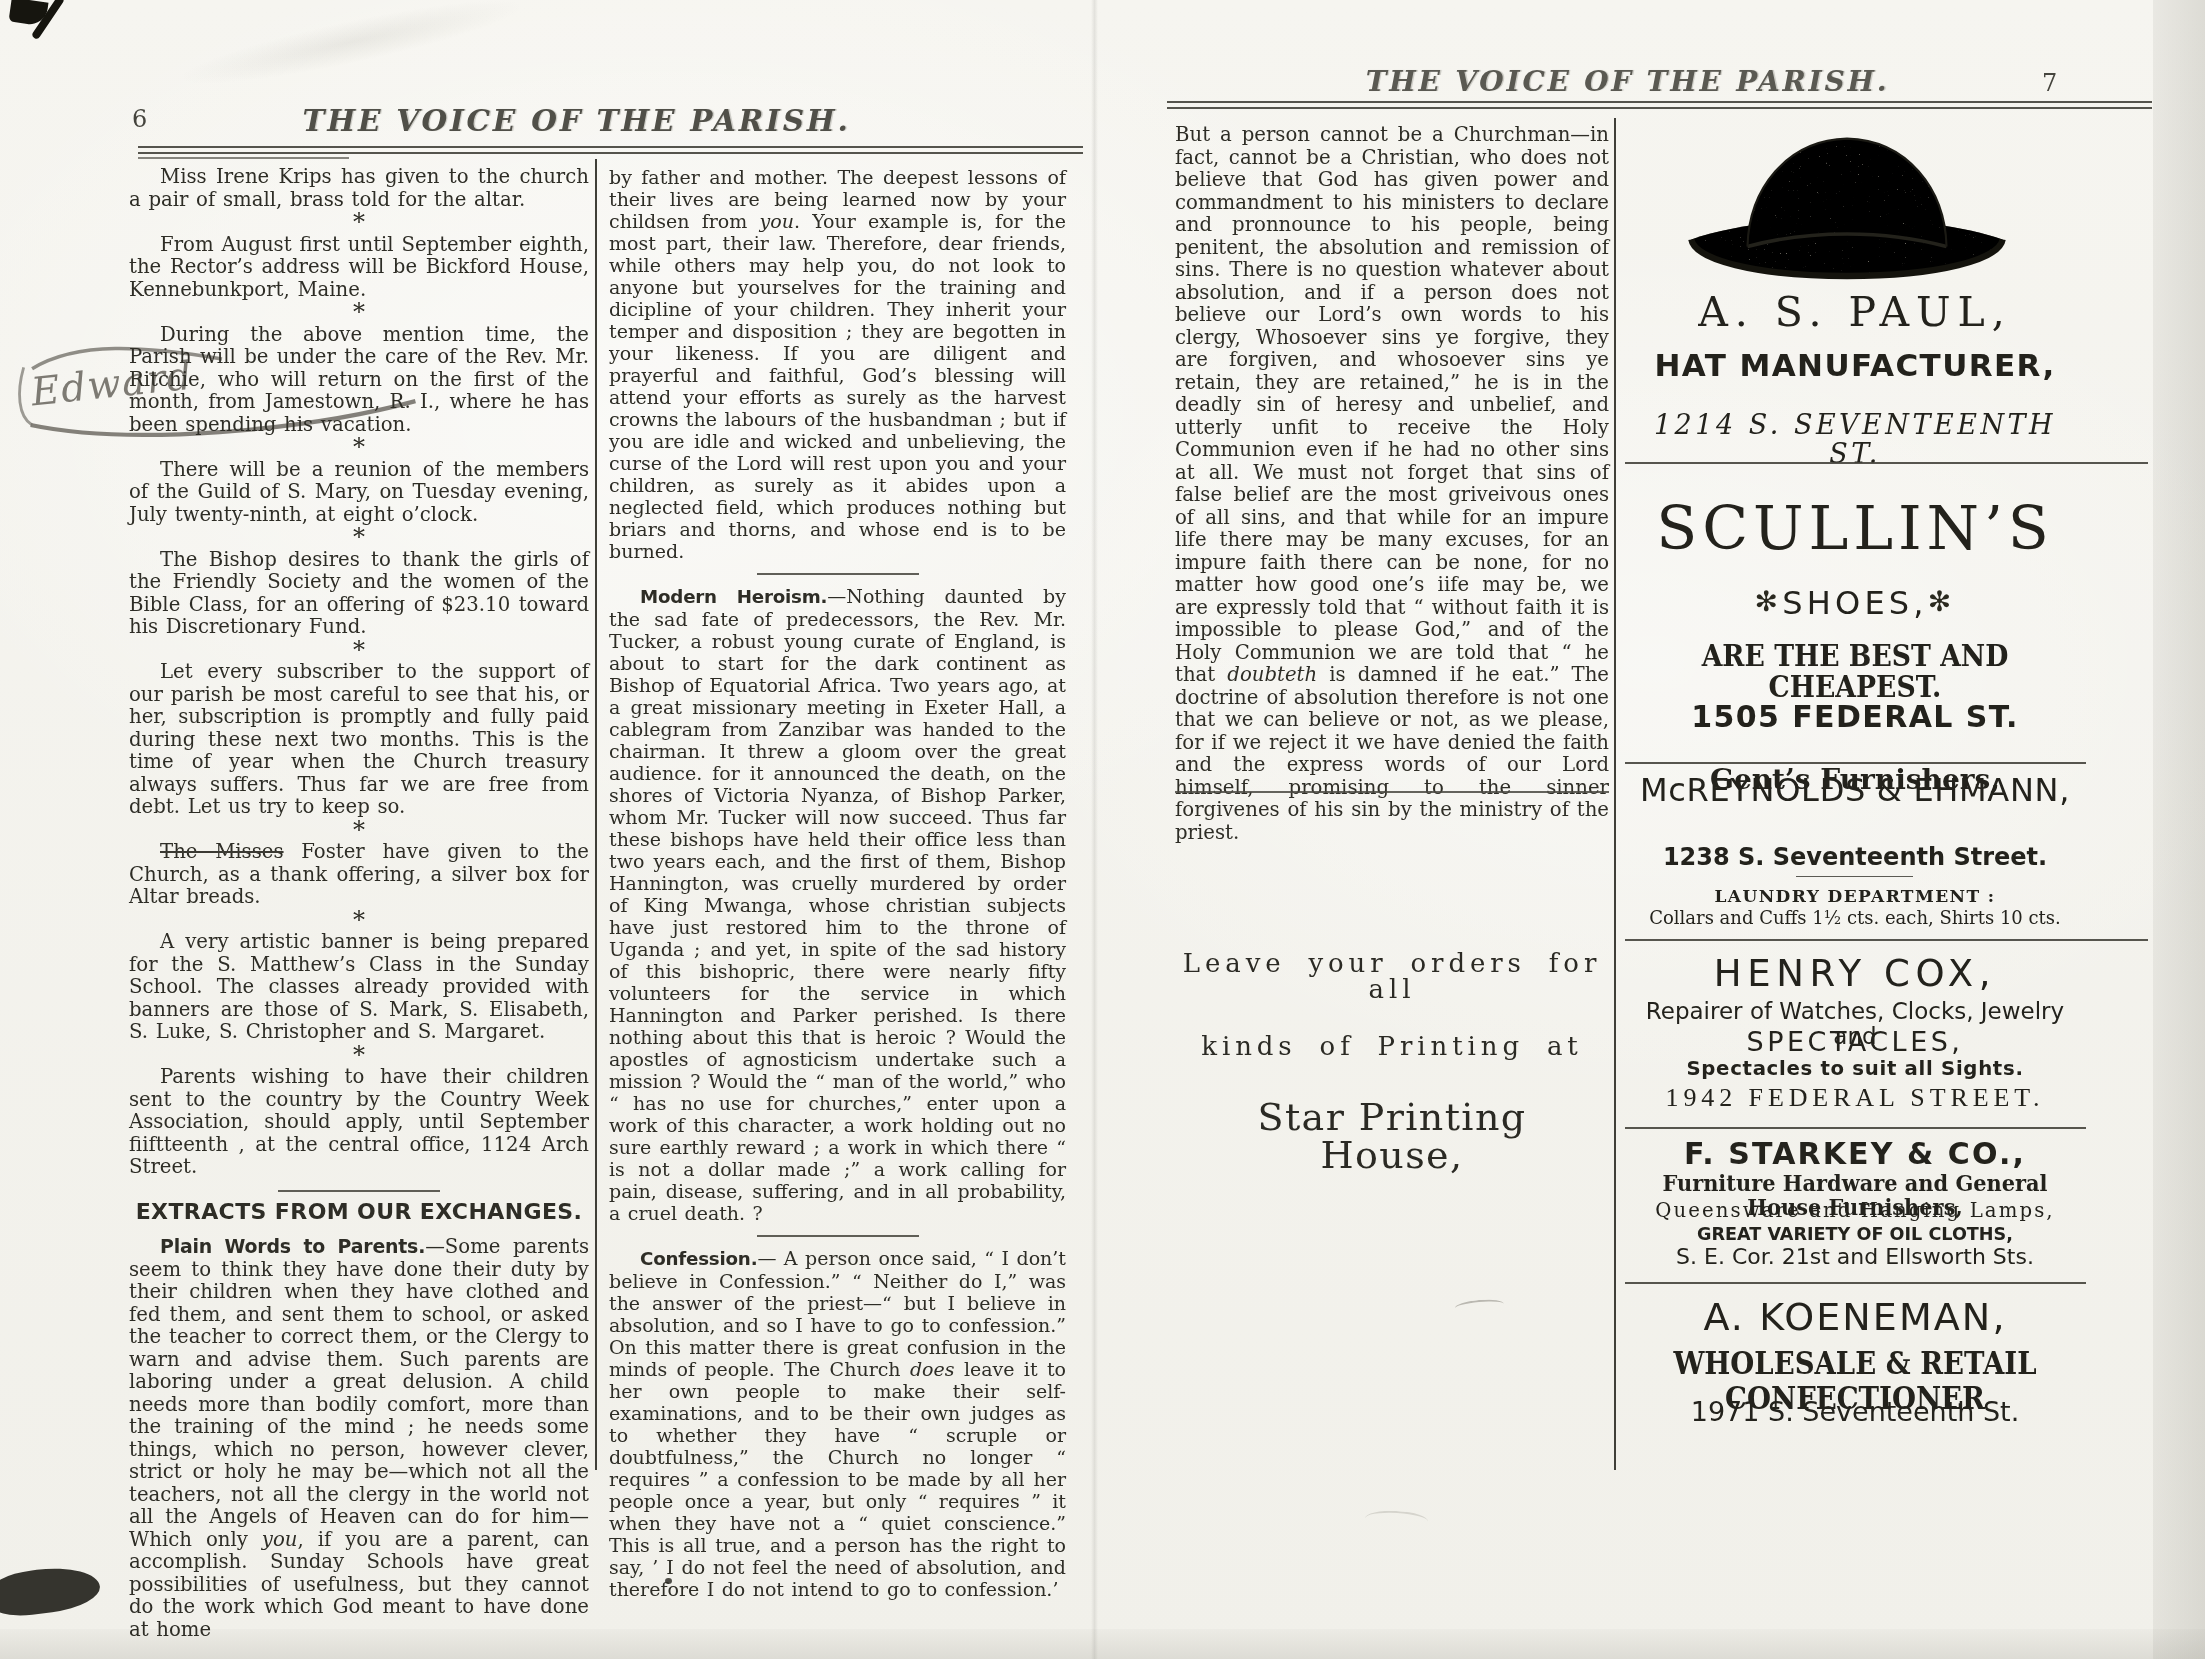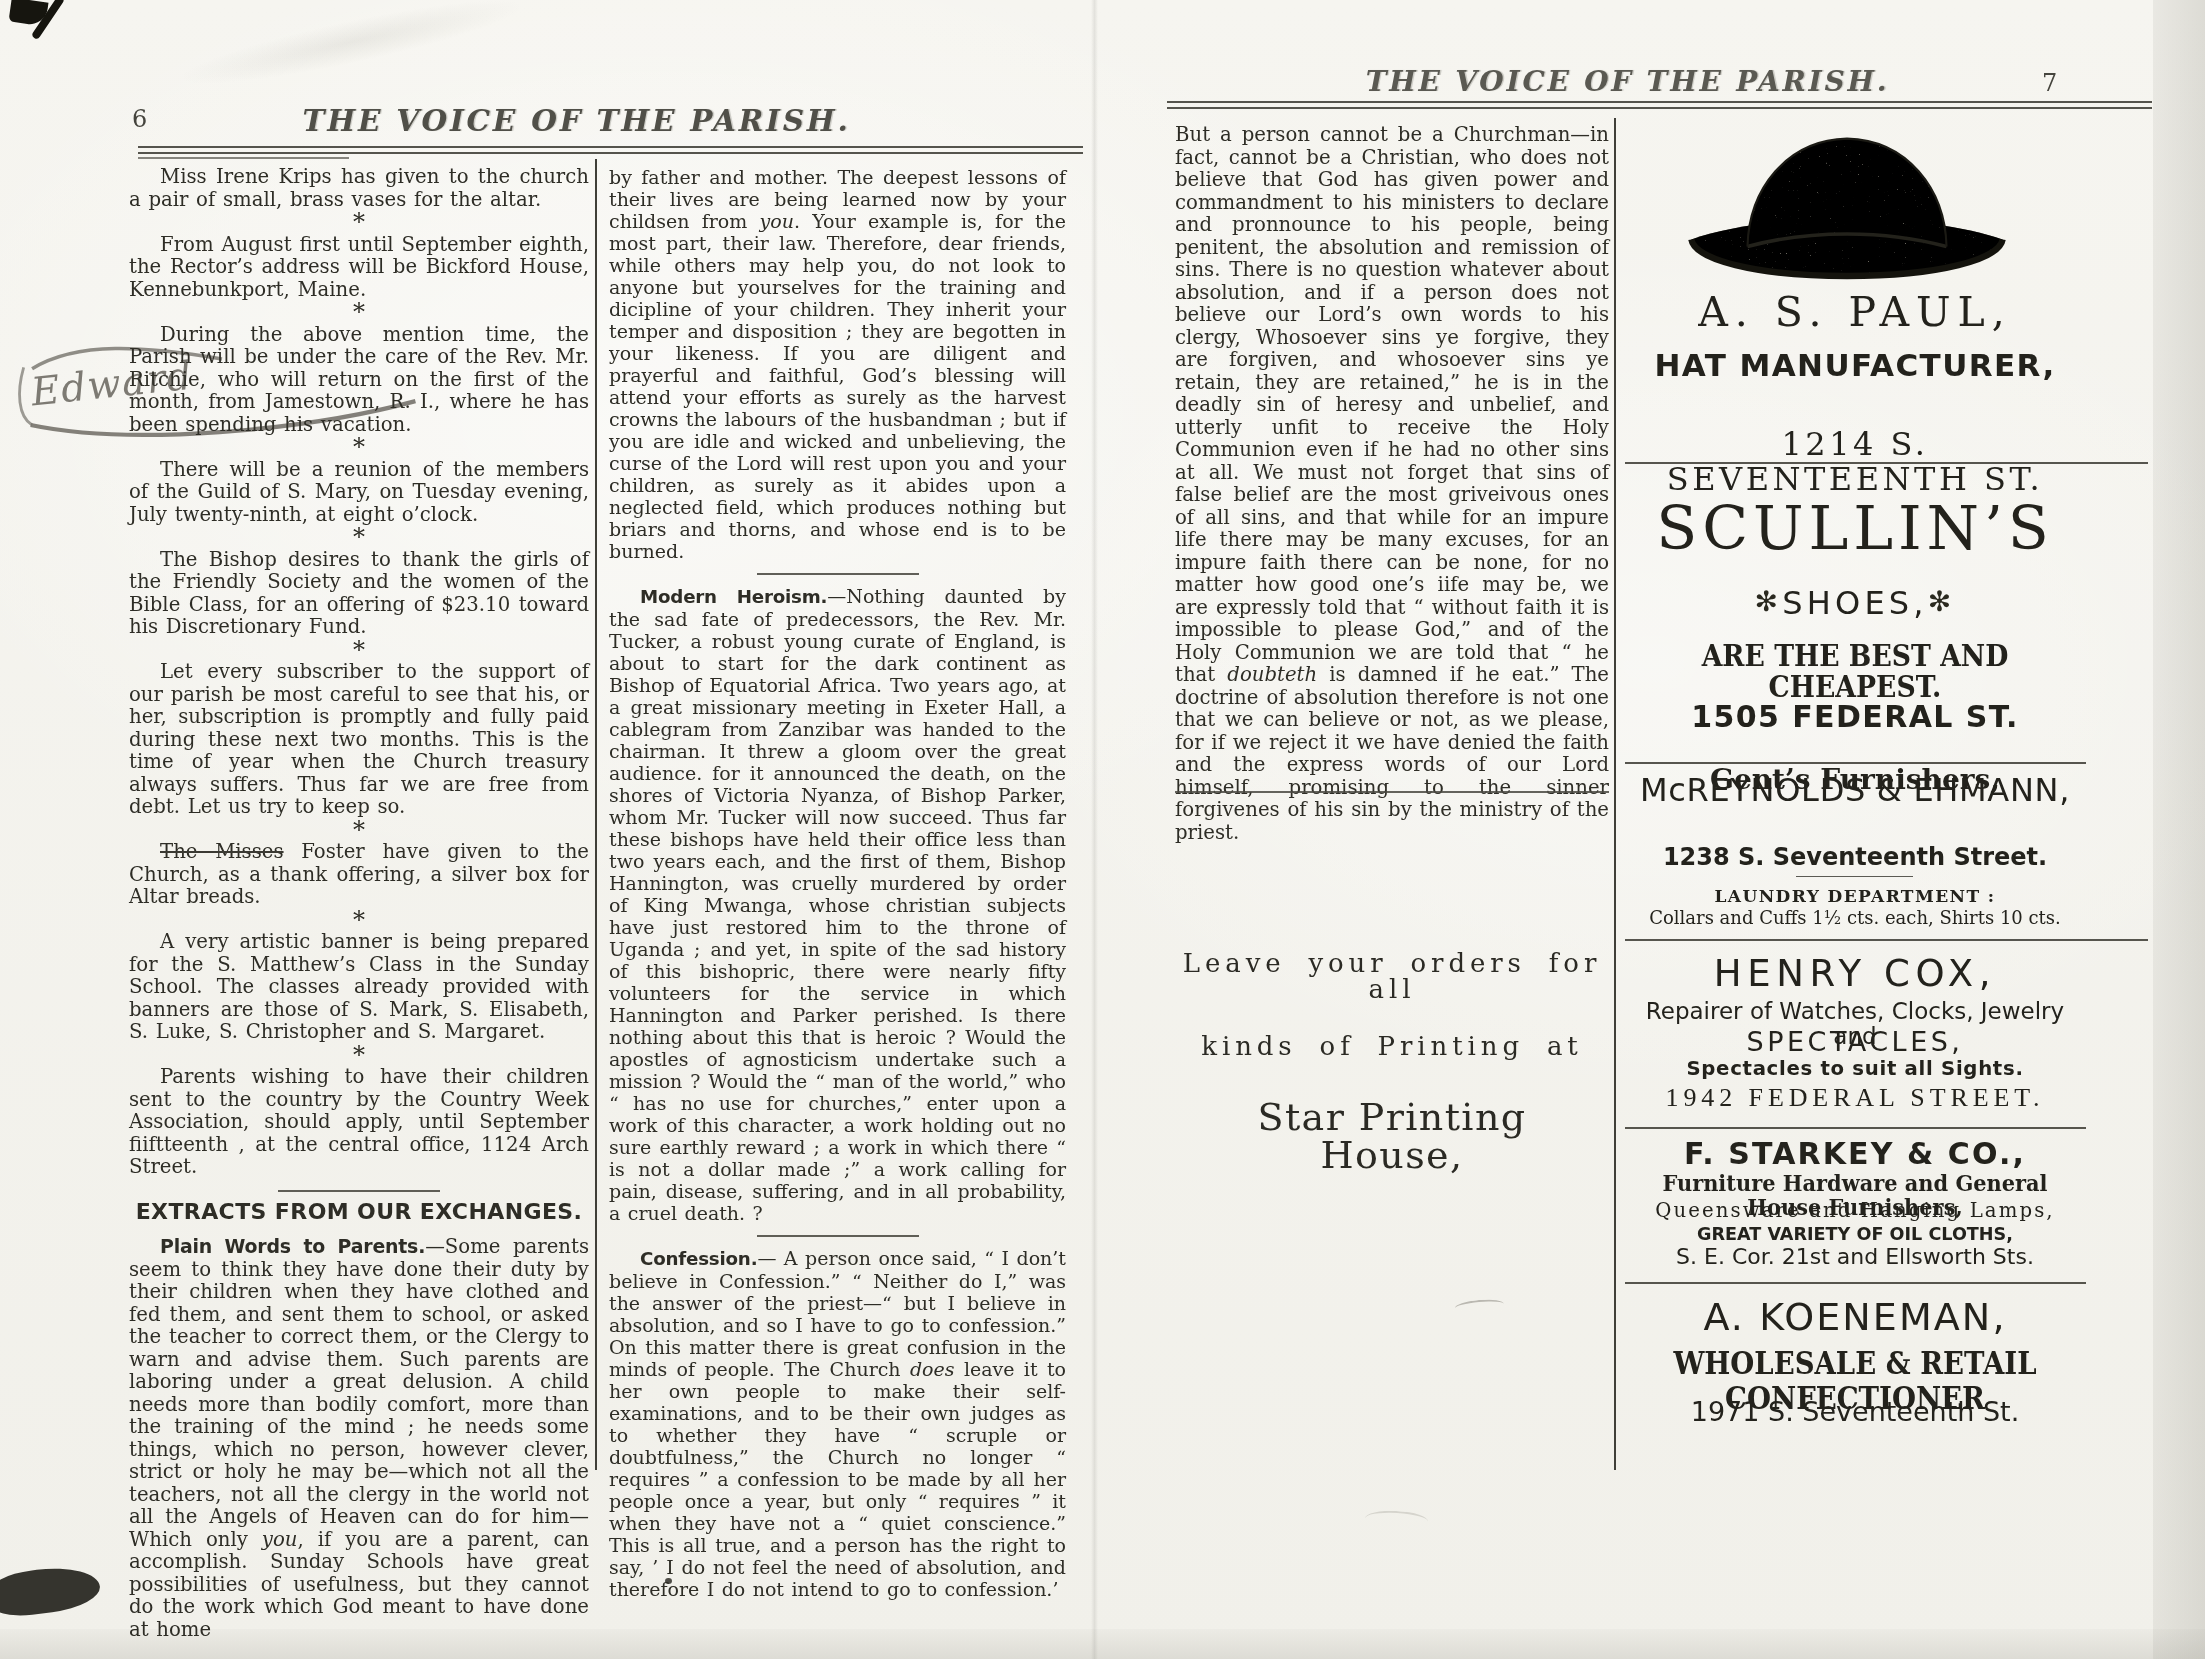--- a/index.html
+++ b/index.html
@@ -49,21 +49,21 @@
   .pa-sm{font-size:26px;letter-spacing:4.9px;word-spacing:9.8px;line-height:1;}
   .pa-sm2{margin-top:31px;}
   .pa-fancy{font-size:38px;letter-spacing:1.4px;line-height:1;margin-top:39px;font-weight:500;
     font-family:"DejaVu Serif", serif;}
 
   
   .adline{position:absolute;left:1625px;width:460px;text-align:center;color:#23221c;line-height:1.08;}
   .adrule{position:absolute;border-top:2.1px solid #45443c;opacity:.9;}
   #a-paul-1{top:290px;font-size:41px;letter-spacing:7px;}
   #a-paul-2{top:349px;font-size:31px;font-weight:bold;letter-spacing:1.4px;font-family:"DejaVu Sans",sans-serif;}
-  #a-paul-3{top:427px;font-size:32px;letter-spacing:3.5px;}
+  #a-paul-3{top:410px;font-size:27px;font-style:italic;letter-spacing:3.5px;}
   #r-sc{left:1625px;top:462px;width:523px;}
   #sc-1{top:496px;font-size:60px;letter-spacing:4.9px;}
   #sc-2{top:586px;font-size:32px;letter-spacing:4.2px;font-family:"DejaVu Sans",sans-serif;}
   #sc-2 .orn{font-size:28px;vertical-align:2.8px;color:#2a291f;}
   #sc-3{top:641px;font-size:29px;font-weight:bold;transform:scaleX(.92);}
   #sc-4{top:701px;font-size:30px;font-weight:bold;letter-spacing:1.4px;font-family:"DejaVu Sans",sans-serif;}
   #r-2{left:1625px;top:762px;width:461px;}
   #mc-1{top:773px;font-size:32px;letter-spacing:0.7px;font-family:"DejaVu Sans",sans-serif;}
   #mc-2{top:765px;font-size:28px;font-weight:bold;}
   #mc-3{top:845px;font-size:24px;font-weight:bold;font-family:"DejaVu Sans",sans-serif;}
@@ -132,21 +132,21 @@
     <div class="vrule" id="vr6"></div>
 
     <div id="margin-note">Edward</div>
     <svg id="flourish" viewBox="0 0 600 190">
       <path d="M30,62 C95,22 190,30 300,48" fill="none" stroke="#76736c" stroke-width="5" opacity=".8"></path>
       <path d="M28,142 C170,172 420,150 575,108" fill="none" stroke="#6e6b64" stroke-width="6" opacity=".85"></path>
       <path d="M18,60 C8,95 10,130 30,142" fill="none" stroke="#76736c" stroke-width="4" opacity=".7"></path>
     </svg>
 
     <div class="col" id="p6c1">
-      <p class="note">Miss Irene Krips has given to the church a pair of small, brass vases for the altar.</p>
+      <p class="note">Miss Irene Krips has given to the church a pair of small, brass told for the altar.</p>
       <div class="star">*</div>
       <p class="note">From August first until September eighth, the Rector’s address will be Bickford House, Kennebunkport, Maine.</p>
       <div class="star">*</div>
       <p class="note">During the above mention time, the Parish will be under the care of the Rev. Mr. Ritchie, who will return on the first of the month, from Jamestown, R. I., where he has been spending his vacation.</p>
       <div class="star">*</div>
       <p class="note">There will be a reunion of the members of the Guild of S. Mary, on Tuesday evening, July twenty-ninth, at eight o’clock.</p>
       <div class="star">*</div>
       <p class="note">The Bishop desires to thank the girls of the Friendly Society and the women of the Bible Class, for an offering of $23.10 toward his Discretionary Fund.</p>
       <div class="star">*</div>
       <p class="note">Let every subscriber to the support of our parish be most careful to see that his, or her, subscription is promptly and fully paid during these next two months.  This is the time of year when the Church treasury always suffers. Thus far we are free from debt.  Let us try to keep so.</p>

